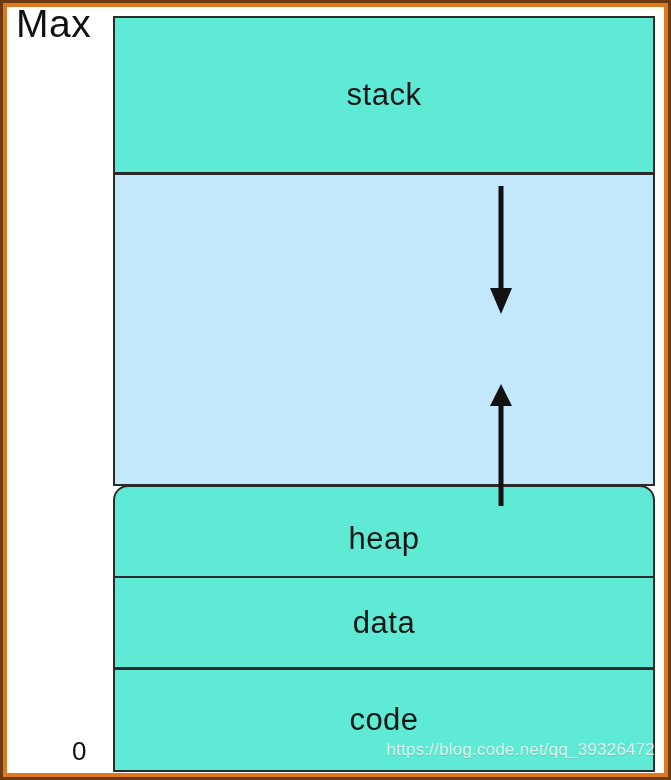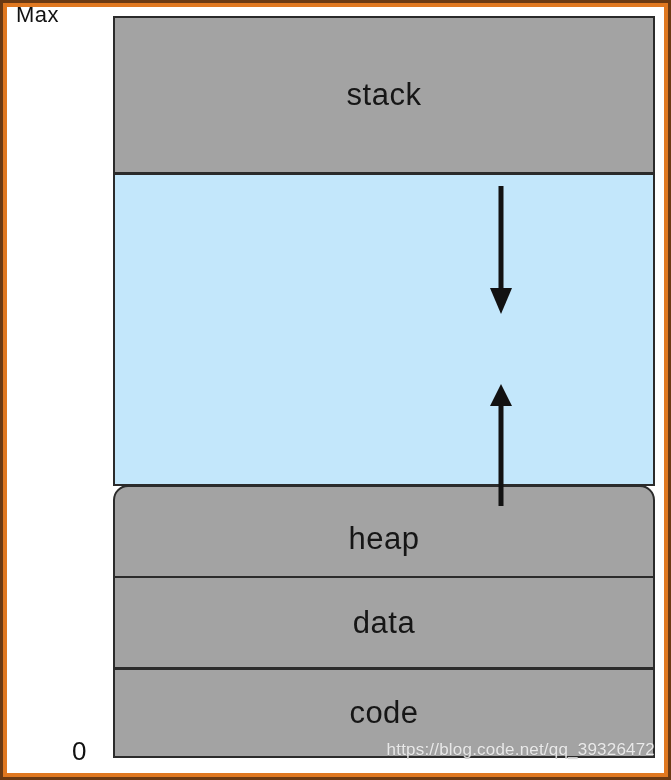--- a/index.html
+++ b/index.html
@@ -40,21 +40,21 @@
     width: 657px; height: 766px;
     box-sizing: border-box;
     border: 2px solid #ffffff;
     background: #ffffff;
   }
 
   
   .axis-label {
     position: absolute;
     color: #111111;
-    font-size: 22px;
+    font-size: 39px;
     line-height: 1;
     letter-spacing: 0.5px;
     white-space: nowrap;
     font-family: "Liberation Sans", sans-serif;
   }
   #max-label { left: 16px; top: 4px; }
   #zero-label { left: 72px; top: 738px; font-size: 26px; }
 
   
   .mem-column {
@@ -66,38 +66,38 @@
   }
   .seg {
     position: absolute;
     left: 0;
     width: 542px;
     box-sizing: border-box;
     border: 2px solid #2b2b2b;
     display: flex;
     align-items: center;
     justify-content: center;
-    background: #a3a3a3;
+    background: #5eead4;
   }
   .seg.free {
     background: #c3e7fb;
   }
   .seg-label {
     font-size: 31px;
     color: #161616;
     letter-spacing: 0.5px;
     font-family: "Liberation Sans", sans-serif;
   }
 
   
   #seg-stack { top: 0px;   height: 158px; }
   #seg-free  { top: 157px; height: 313px; }
   #seg-heap  { top: 469px; height: 108px; border-radius: 15px;  }
   #seg-data  { top: 560px; height: 93px; text-align: center;  }
-  #seg-code  { top: 652px; height: 90px;  }
+  #seg-code  { top: 652px; height: 104px;  }
 
   
   .arrow {
     position: absolute;
     left: 372px;
     width: 32px;
     pointer-events: none;
   }
   #arrow-down { top: 170px; height: 128px; }
   #arrow-up   { top: 368px; height: 122px; }

